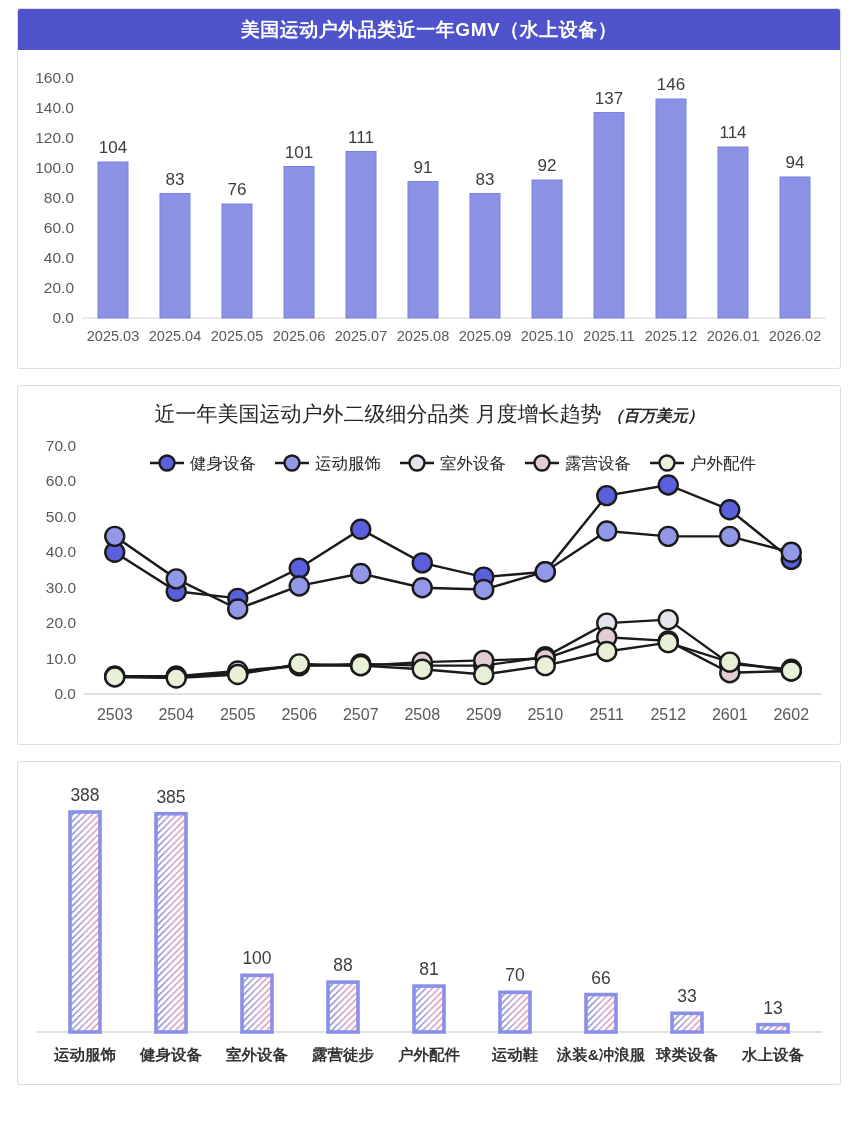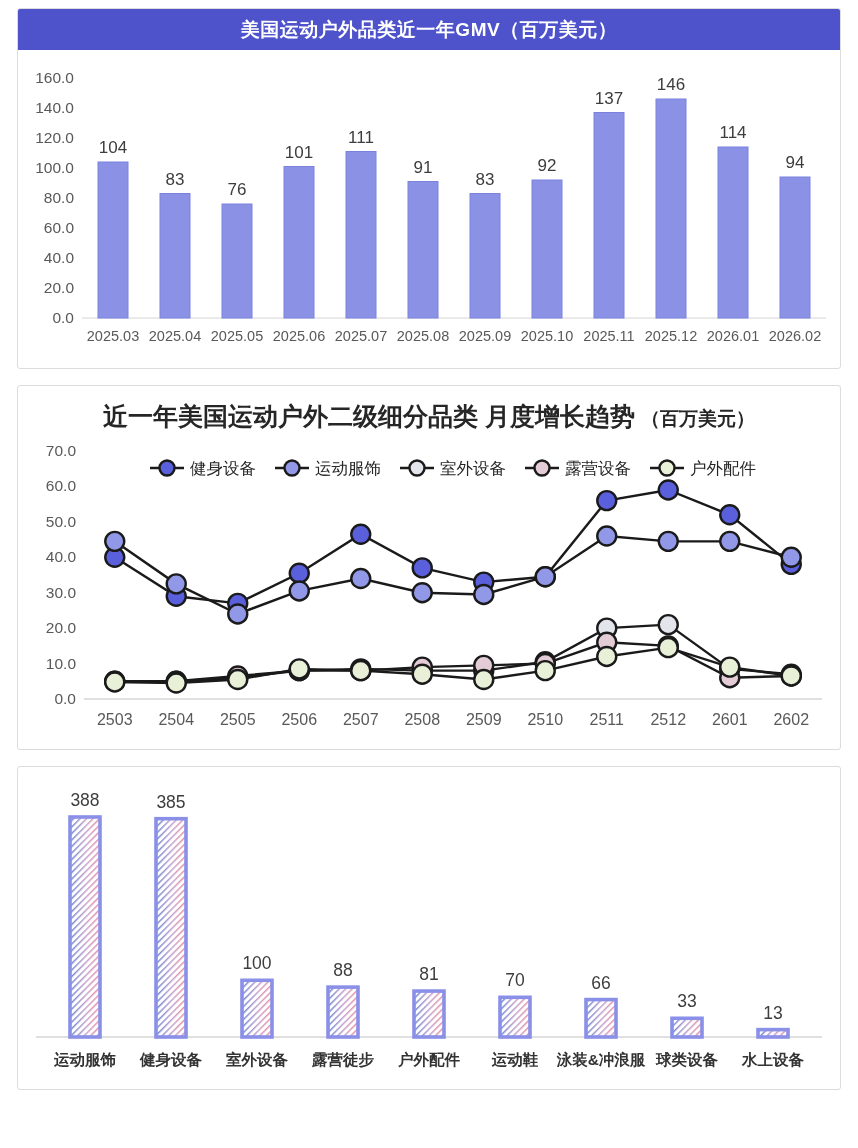--- a/index.html
+++ b/index.html
@@ -2,32 +2,32 @@
 <html><head>
 <meta charset="utf-8">
 <style>
   * { margin:0; padding:0; box-sizing:border-box; }
   html,body { background:#ffffff; width:858px; font-family:"Liberation Sans","DejaVu Sans",sans-serif; }
   .page { width:858px; padding:8px 17px 10px 17px; }
   .card { background:#ffffff; border:1px solid #dcdcdc; border-radius:3px; margin-bottom:16px; overflow:hidden; }
   .card-header { height:41px; background:#4e53cc; color:#ffffff; font-size:19px; font-weight:bold;
                  display:flex; align-items:center; justify-content:center; letter-spacing:.5px; }
   .card-title { text-align:center; padding:14px 0 2px 0; color:#262626; }
-  .card-title .t-main { font-size:25px; font-weight:bold; }
-  .card-title .t-sub  { font-size:19px; font-weight:bold; margin-left:6px; }
+  .card-title .t-main { font-size:21px; font-weight:normal; }
+  .card-title .t-sub  { font-size:16px; font-weight:bold; margin-left:6px;font-style:italic; }
   svg { display:block; }
   .chart-wrap { padding:2px 0 4px 0; }
 </style>
 </head>
 <body>
 
 <div class="page">
 
   <div class="card">
-    <div class="card-header">美国运动户外品类近一年GMV（百万美元）</div>
+    <div class="card-header">美国运动户外品类近一年GMV（水上设备）</div>
     <div class="chart-wrap">
       <svg id="chart1" width="822" height="312">
           <text x="56" y="271" text-anchor="end" font-size="15.5" fill="#595959">0.0</text>
           <text x="56" y="241" text-anchor="end" font-size="15.5" fill="#595959">20.0</text>
           <text x="56" y="211" text-anchor="end" font-size="15.5" fill="#595959">40.0</text>
           <text x="56" y="181" text-anchor="end" font-size="15.5" fill="#595959">60.0</text>
           <text x="56" y="151" text-anchor="end" font-size="15.5" fill="#595959">80.0</text>
           <text x="56" y="121" text-anchor="end" font-size="15.5" fill="#595959">100.0</text>
           <text x="56" y="91" text-anchor="end" font-size="15.5" fill="#595959">120.0</text>
           <text x="56" y="61" text-anchor="end" font-size="15.5" fill="#595959">140.0</text>

